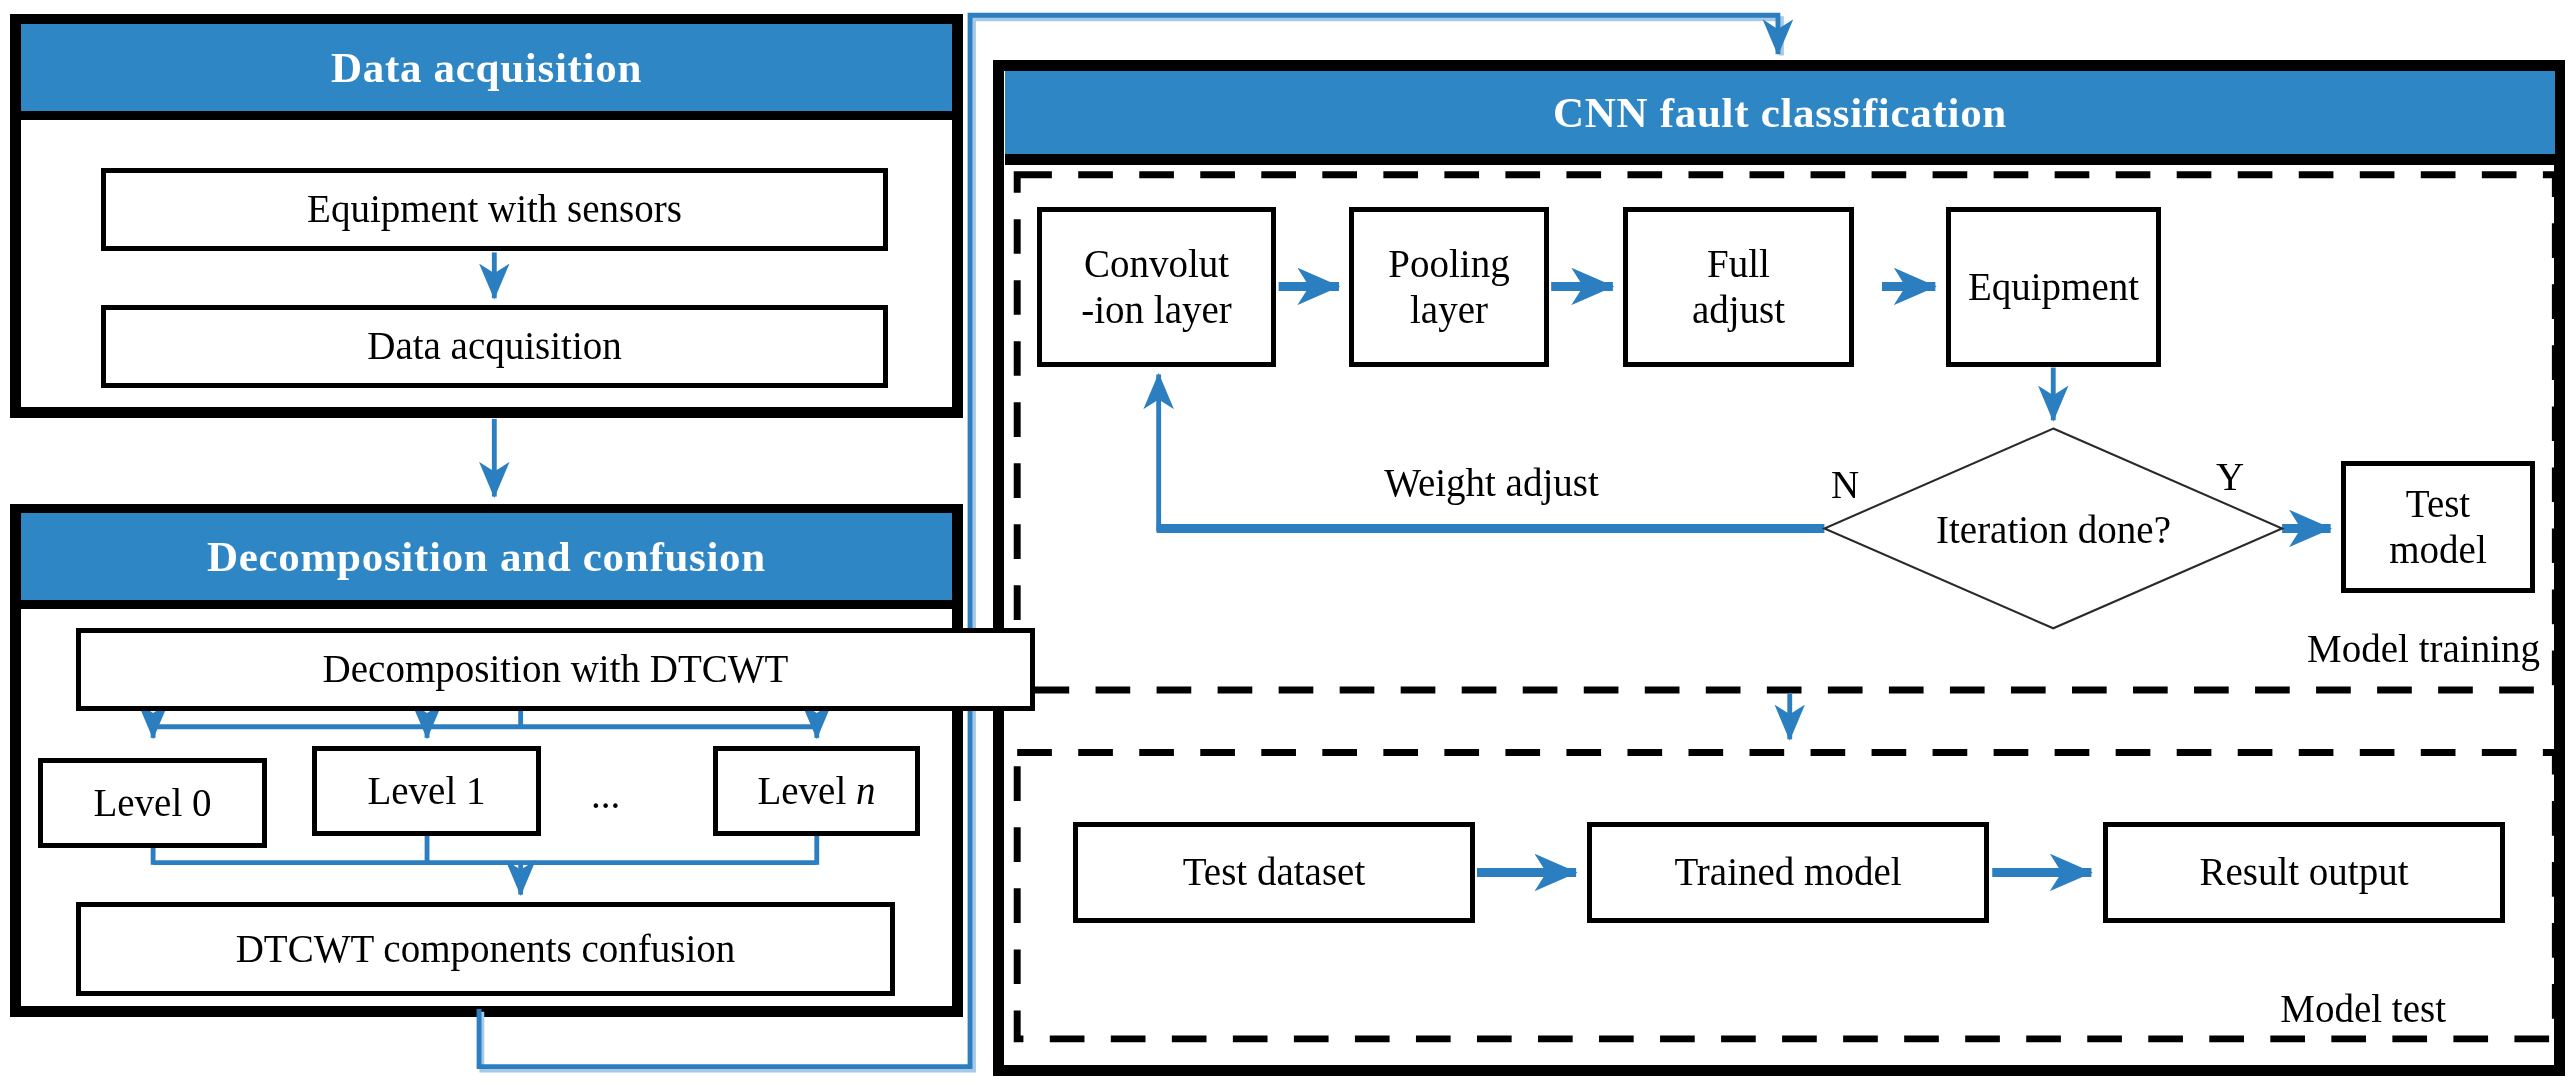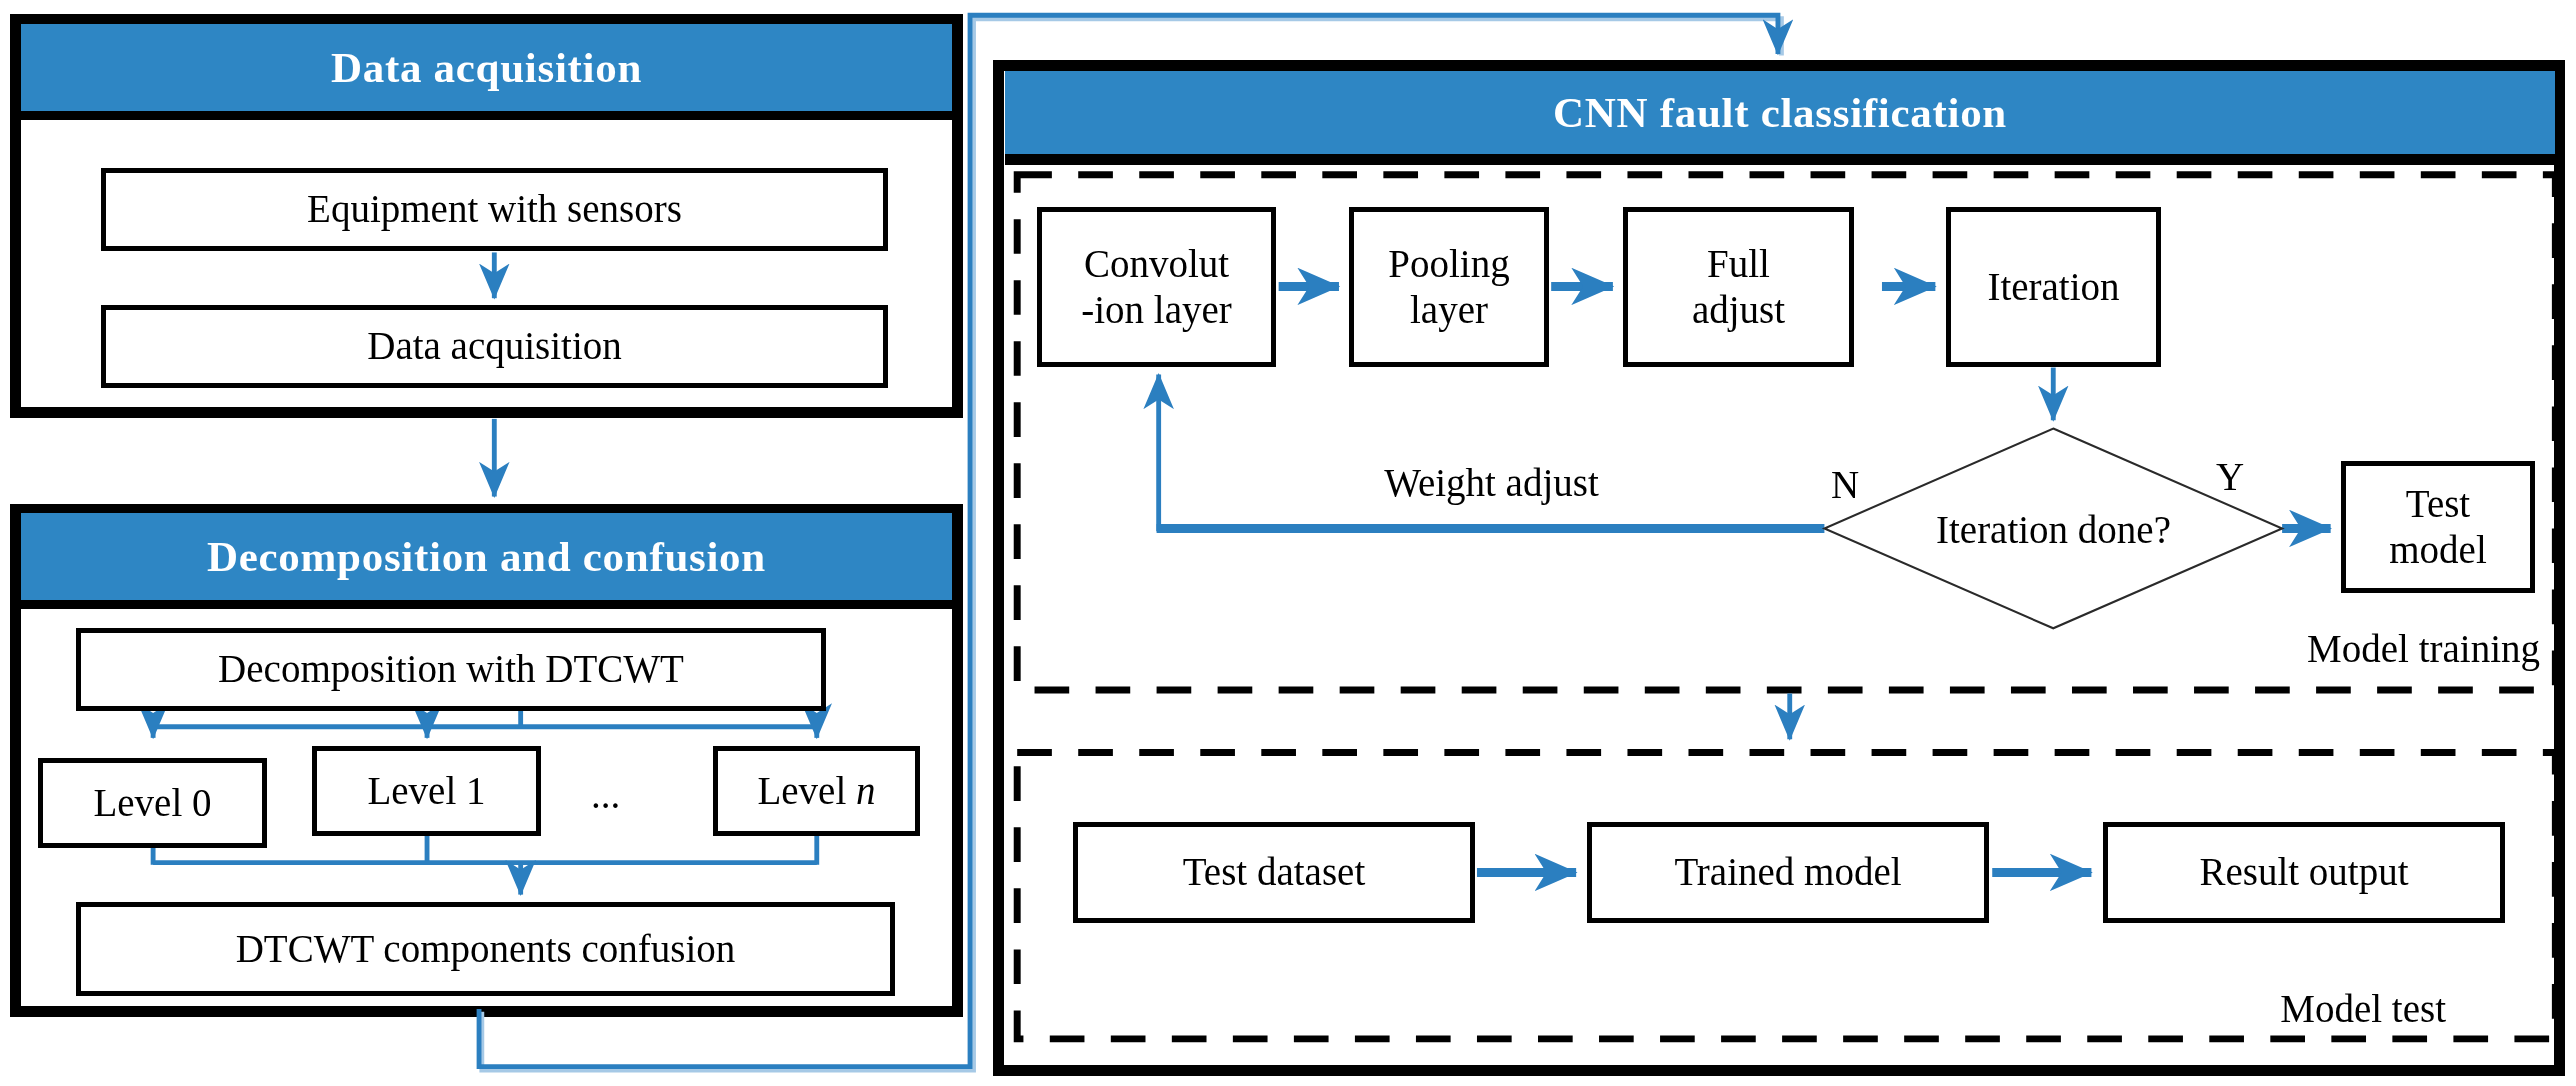--- a/index.html
+++ b/index.html
@@ -130,21 +130,21 @@
   <div class="titleband" style="left:21px; top:23.6px; width:931px; height:96px;">Data acquisition</div>
 
   <div class="titleband" style="left:21px; top:513px; width:931px; height:96px;">Decomposition and confusion</div>
 
   <div class="titleband" style="left:1005px; top:71px; width:1550px; height:94px; border-bottom-width:11px;">CNN fault classification</div>
 
   <div class="bx" style="left:101px; top:168px; width:787px; height:83px;">Equipment with sensors</div>
 
   <div class="bx" style="left:101px; top:305px; width:787px; height:83px;">Data acquisition</div>
 
-  <div class="bx" style="left:76px; top:628px; width:750px; height:83px;">Decomposition with DTCWT</div>
+  <div class="bx" style="left:76px; top:628px; width:959px; height:83px;">Decomposition with DTCWT</div>
 
   <div class="bx" style="left:38px; top:746px; width:229px; height:90px;margin-top:12px;">Level 0</div>
 
   <div class="bx" style="left:312px; top:746px; width:229px; height:90px;">Level 1</div>
 
   <div class="lbl" style="left:562px; top:763px; width:87px; height:62px;">...</div>
 
   <div class="bx" style="left:713px; top:746px; width:207px; height:90px;">
     <span>
       <span>Level </span><span class="var-italic">n</span>
@@ -161,21 +161,21 @@
   <div class="bx" style="left:1349px; top:207px; width:200px; height:160px;">
     <span>Pooling</span>
     <span>layer</span>
   </div>
 
   <div class="bx" style="left:1623px; top:207px; width:231px; height:160px;">
     <span>Full</span>
     <span>adjust</span>
   </div>
 
-  <div class="bx" style="left:1946px; top:207px; width:215px; height:160px;">Iteration</div>
+  <div class="bx" style="left:1946px; top:207px; width:215px; height:160px;">Equipment</div>
 
   <div class="lbl" style="left:1318px; top:454px; width:347px; height:56px;">Weight adjust</div>
 
   <div class="lbl" style="left:1807px; top:458px; width:76px; height:52px;">N</div>
 
   <div class="lbl" style="left:2192px; top:450px; width:76px; height:52px;">Y</div>
 
   <div class="lbl" style="left:1859px; top:501px; width:389px; height:56px; z-index:11;">Iteration done?</div>
 
   <div class="bx" style="left:2341px; top:461px; width:194px; height:132px;">

